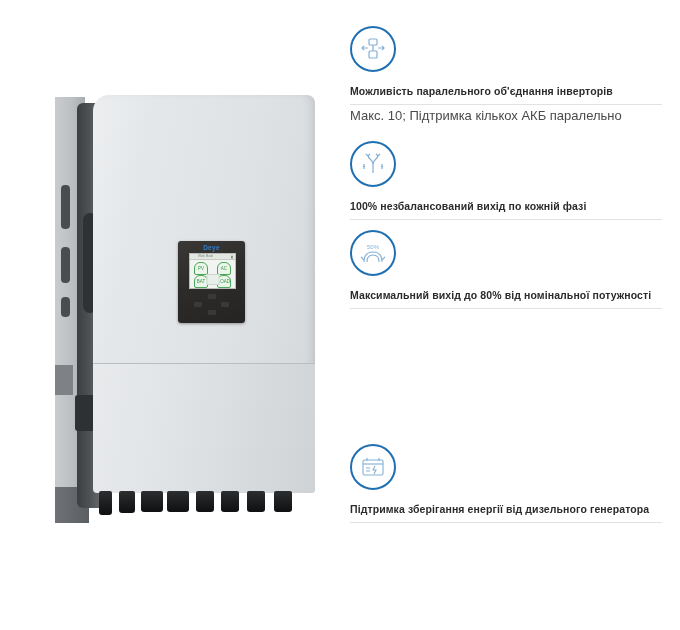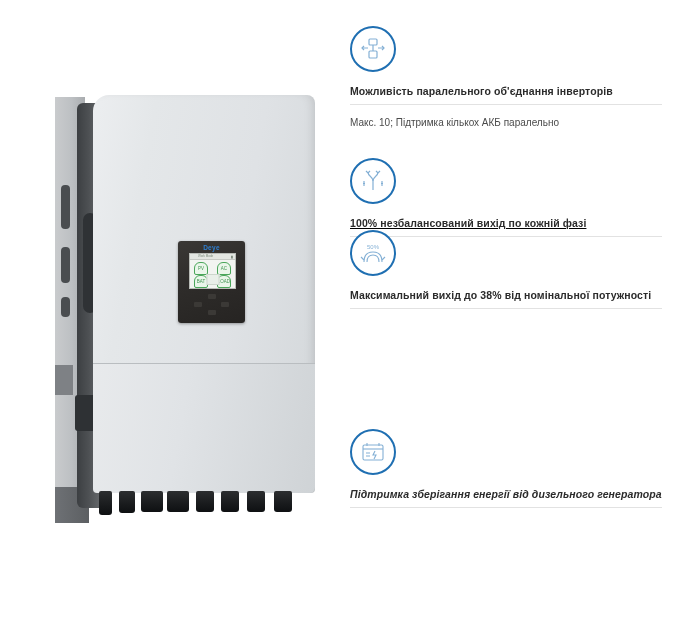--- a/index.html
+++ b/index.html
@@ -292,22 +292,22 @@
     line-height: 15px;
     letter-spacing: .1px;
   }
   .f-rule {
     margin-top: 5px;
     width: 312px;
     height: 1px;
     background: #e2e2e2;
   }
   .f-sub {
-    margin-top: 11px;
-    font-size: 10px;
+    margin-top: 4px;
+    font-size: 13px;
     font-weight: normal;
     color: #4a4a4a;
     line-height: 14px;
   }
 </style>
 </head>
 <body>
 
 <div class="page">
 
@@ -385,21 +385,21 @@
           <path d="M13 9 v6"></path>
           <path d="M2 12 h6 M18 12 h6"></path>
           <path d="M4 10 l-2 2 l2 2 M22 10 l2 2 l-2 2"></path>
         </svg>
       </div>
       <div class="f-title">Можливість паралельного об'єднання інверторів</div>
       <div class="f-rule"></div>
       <div class="f-sub">Макс. 10; Підтримка кількох АКБ паралельно</div>
     </div>
 
-    <div class="feature" style="top:158px;text-decoration:underline;">
+    <div class="feature" style="top:141px;">
       <div class="f-icon">
         <svg width="26" height="26" viewBox="0 0 26 26" fill="none" stroke="#1f6fb2" stroke-width="1.2">
           <path d="M13 22 V13 C13 8 8 9 8 4"></path>
           <path d="M13 13 C13 8 18 9 18 4"></path>
           <path d="M6 3 l2 2 2-2 M16 3 l2 2 2-2"></path>
           <path d="M4 13 v5 M3 15.5 h2"></path>
           <path d="M22 13 v5 M21 15.5 h2"></path>
         </svg>
       </div>
       <div class="f-title">100% незбалансований вихід по кожній фазі</div>
@@ -408,26 +408,26 @@
 
     <div class="feature" style="top:230px;">
       <div class="f-icon">
         <svg width="28" height="26" viewBox="0 0 28 26" fill="none" stroke="#1f6fb2" stroke-width="1.1">
           <text x="14" y="9" text-anchor="middle" font-size="6" fill="#1f6fb2" stroke="none" font-family="Liberation Sans, sans-serif">50%</text>
           <path d="M5 22 C5 15 9 12 14 12 C19 12 23 15 23 22"></path>
           <path d="M8 22 C8 17 11 15 14 15 C17 15 20 17 20 22"></path>
           <path d="M2 17 l3 3 M26 17 l-3 3"></path>
         </svg>
       </div>
-      <div class="f-title">Максимальний вихід до 38% від номінальної потужності</div>
+      <div class="f-title">Максимальний вихід до 80% від номінальної потужності</div>
       <div class="f-rule"></div>
     </div>
 
 
-    <div class="feature" style="top:429px;font-style:italic;">
+    <div class="feature" style="top:444px;">
       <div class="f-icon">
         <svg width="26" height="24" viewBox="0 0 26 24" fill="none" stroke="#1f6fb2" stroke-width="1.1">
           <rect x="3" y="5" width="20" height="15" rx="1.5"></rect>
           <path d="M3 9 h20"></path>
           <path d="M7 3 v3 M19 3 v3"></path>
           <path d="M6 13 h4 M6 16 h4"></path>
           <path d="M15 11 l-2 4 h3 l-2 4"></path>
         </svg>
       </div>
       <div class="f-title">Підтримка зберігання енергії від дизельного генератора</div>

